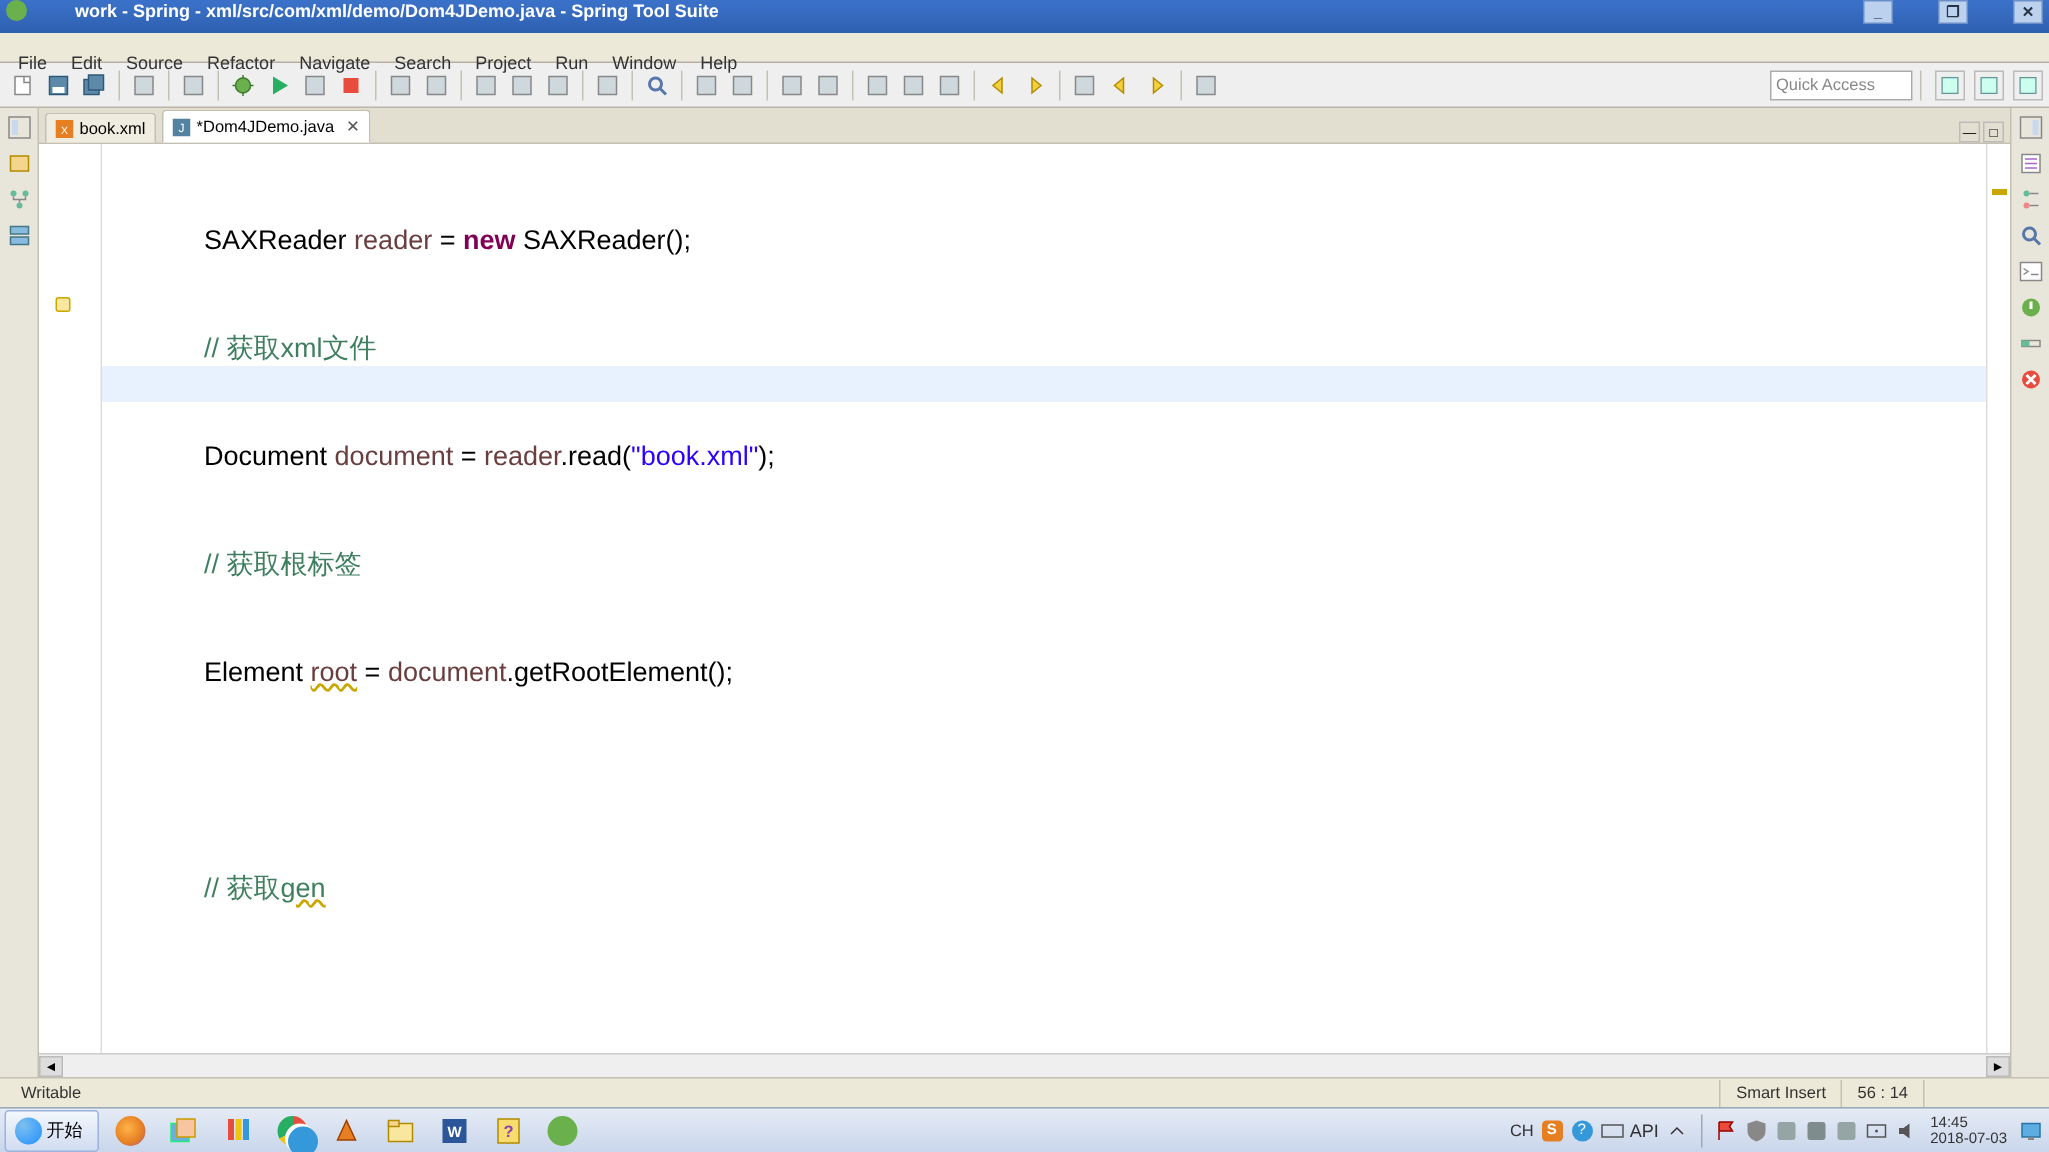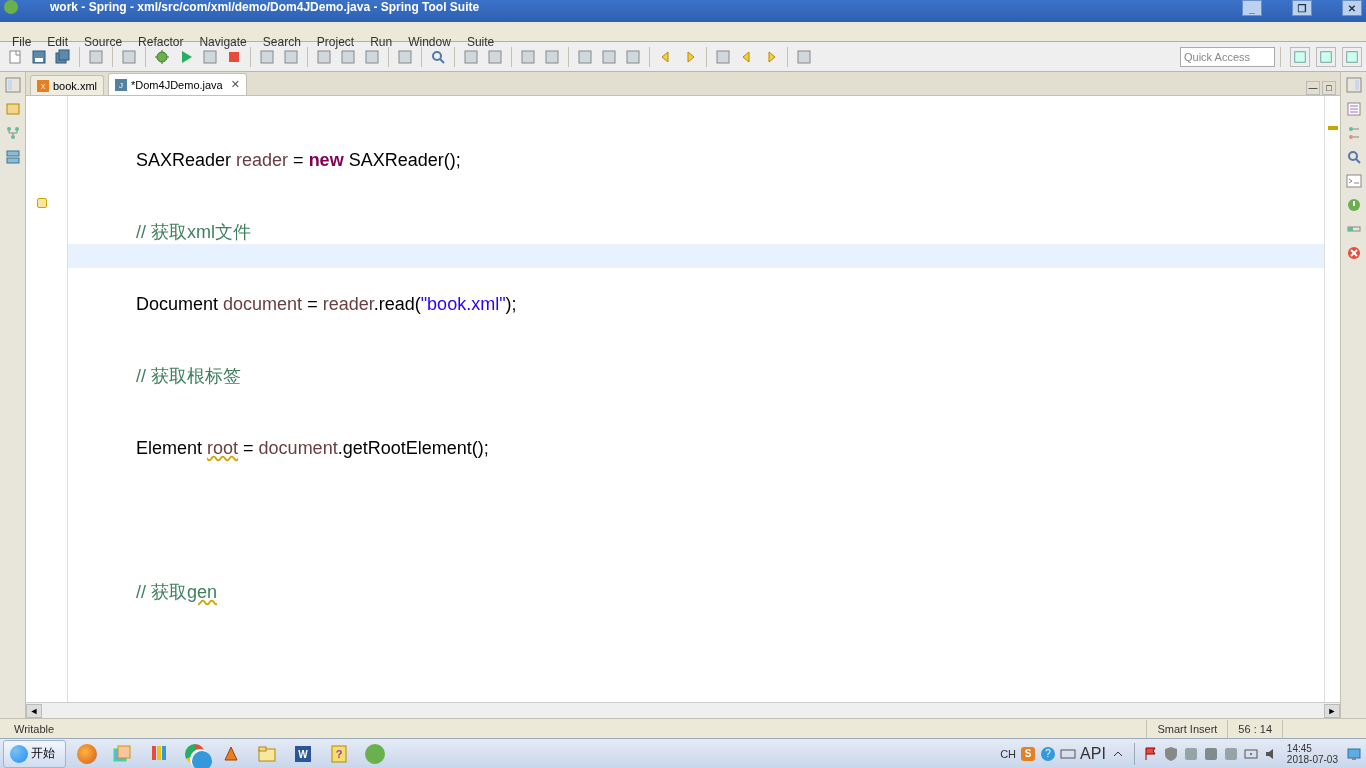--- a/index.html
+++ b/index.html
@@ -89,21 +89,21 @@
 <div class="menubar" id="menubar">
     <span>File</span>
     <span>Edit</span>
     <span>Source</span>
     <span>Refactor</span>
     <span>Navigate</span>
     <span>Search</span>
     <span>Project</span>
     <span>Run</span>
     <span>Window</span>
-    <span>Suite</span>
+    <span>Help</span>
   </div>
 
 <div class="toolbar" id="toolbar">
 
 <div class="tbtn">
       <svg viewBox="0 0 16 16">
         <rect x="3" y="2" width="10" height="12" fill="#fff" stroke="#888"></rect>
         <path d="M9 2v4h4" fill="none" stroke="#888"></path>
       </svg>
     </div>
@@ -476,21 +476,21 @@
         <div style="width:14px;height:14px;background:#e67e22;border-radius:3px;color:#fff;font-size:10px;text-align:center;line-height:14px;font-weight:bold">S</div>
       </div>
     <div class="t-ico">
         <div style="width:14px;height:14px;border-radius:50%;background:#3498db;color:#fff;font-size:10px;text-align:center;line-height:14px">?</div>
       </div>
     <div class="t-ico">
         <svg viewBox="0 0 16 16">
           <rect x="1" y="4" width="14" height="8" fill="none" stroke="#555"></rect>
         </svg>
       </div>
-    <span style="font-size:16px;color:#333">API</span>
+    <span style="font-size:12px;color:#333">API</span>
     <div class="t-ico">
         <svg viewBox="0 0 16 16">
           <path d="M4 10l4-4 4 4" stroke="#333" fill="none"></path>
         </svg>
       </div>
     <div class="tray-sep"></div>
     <div class="t-ico">
         <svg viewBox="0 0 16 16">
           <path d="M3 2v12M3 2h9l-2 3 2 3H3" fill="#e74c3c" stroke="#900"></path>
         </svg>

